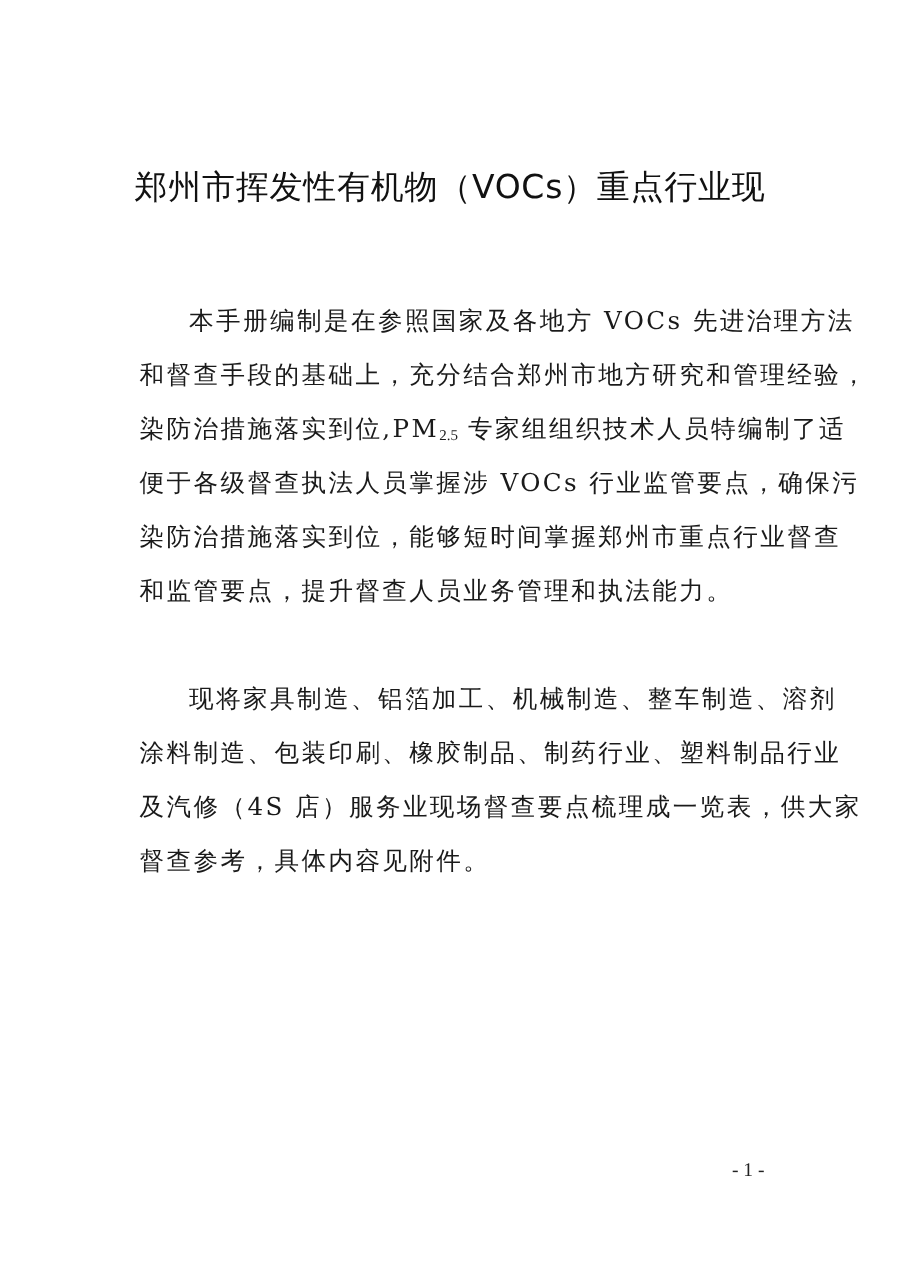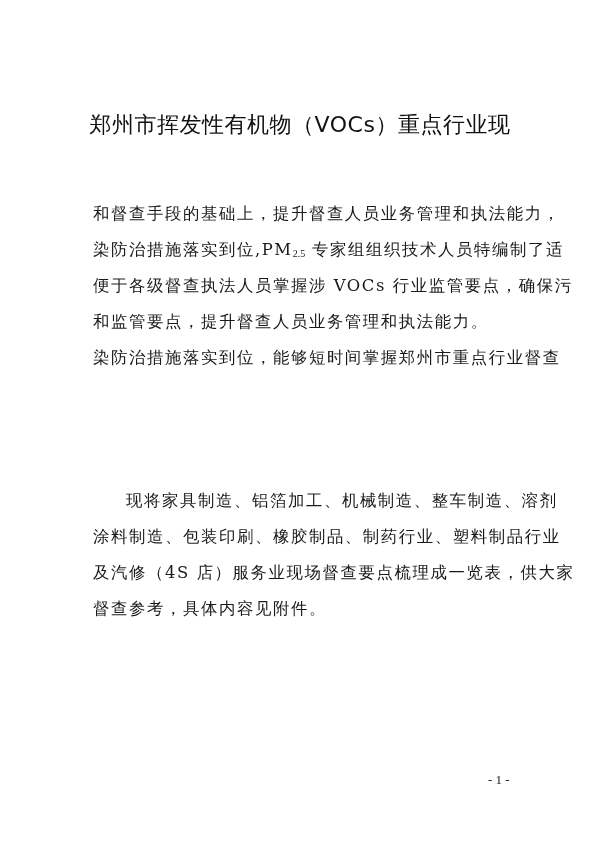--- a/index.html
+++ b/index.html
@@ -67,28 +67,29 @@
     sub { font-size: 10px; vertical-align: -2px; letter-spacing: 0; font-family: Liberation Serif, serif; }
   </style>
 </head>
 <body>
 
 <div class="page">
 
   <div class="title l1">郑州市挥发性有机物（VOCs）重点行业现</div>
 
   <div class="body-text" style="top:196px;">
-    <span class="line">和督查手段的基础上，提升督查人员业务管理和执法能力，</span>
+    <span class="line indent">本手册编制是在参照国家及各地方 VOCs 先进治理方法</span>
+    <span class="line">和督查手段的基础上，充分结合郑州市地方研究和管理经验，</span>
     <span class="line"><span>染防治措施落实到位,PM</span><sub>2.5</sub><span> 专家组组织技术人员特编制了适</span></span>
     <span class="line">便于各级督查执法人员掌握涉 VOCs 行业监管要点，确保污</span>
+    <span class="line">染防治措施落实到位，能够短时间掌握郑州市重点行业督查</span>
     <span class="line last">和监管要点，提升督查人员业务管理和执法能力。</span>
-    <span class="line">染防治措施落实到位，能够短时间掌握郑州市重点行业督查</span>
   </div>
 
-  <div class="body-text" style="top:448px;margin-top:35px;">
+  <div class="body-text" style="top:448px;">
     <span class="line indent">现将家具制造、铝箔加工、机械制造、整车制造、溶剂</span>
     <span class="line">涂料制造、包装印刷、橡胶制品、制药行业、塑料制品行业</span>
     <span class="line">及汽修（4S 店）服务业现场督查要点梳理成一览表，供大家</span>
     <span class="line last">督查参考，具体内容见附件。</span>
   </div>
 
 
 
   <div class="page-number">- 1 -</div>
 </div>

